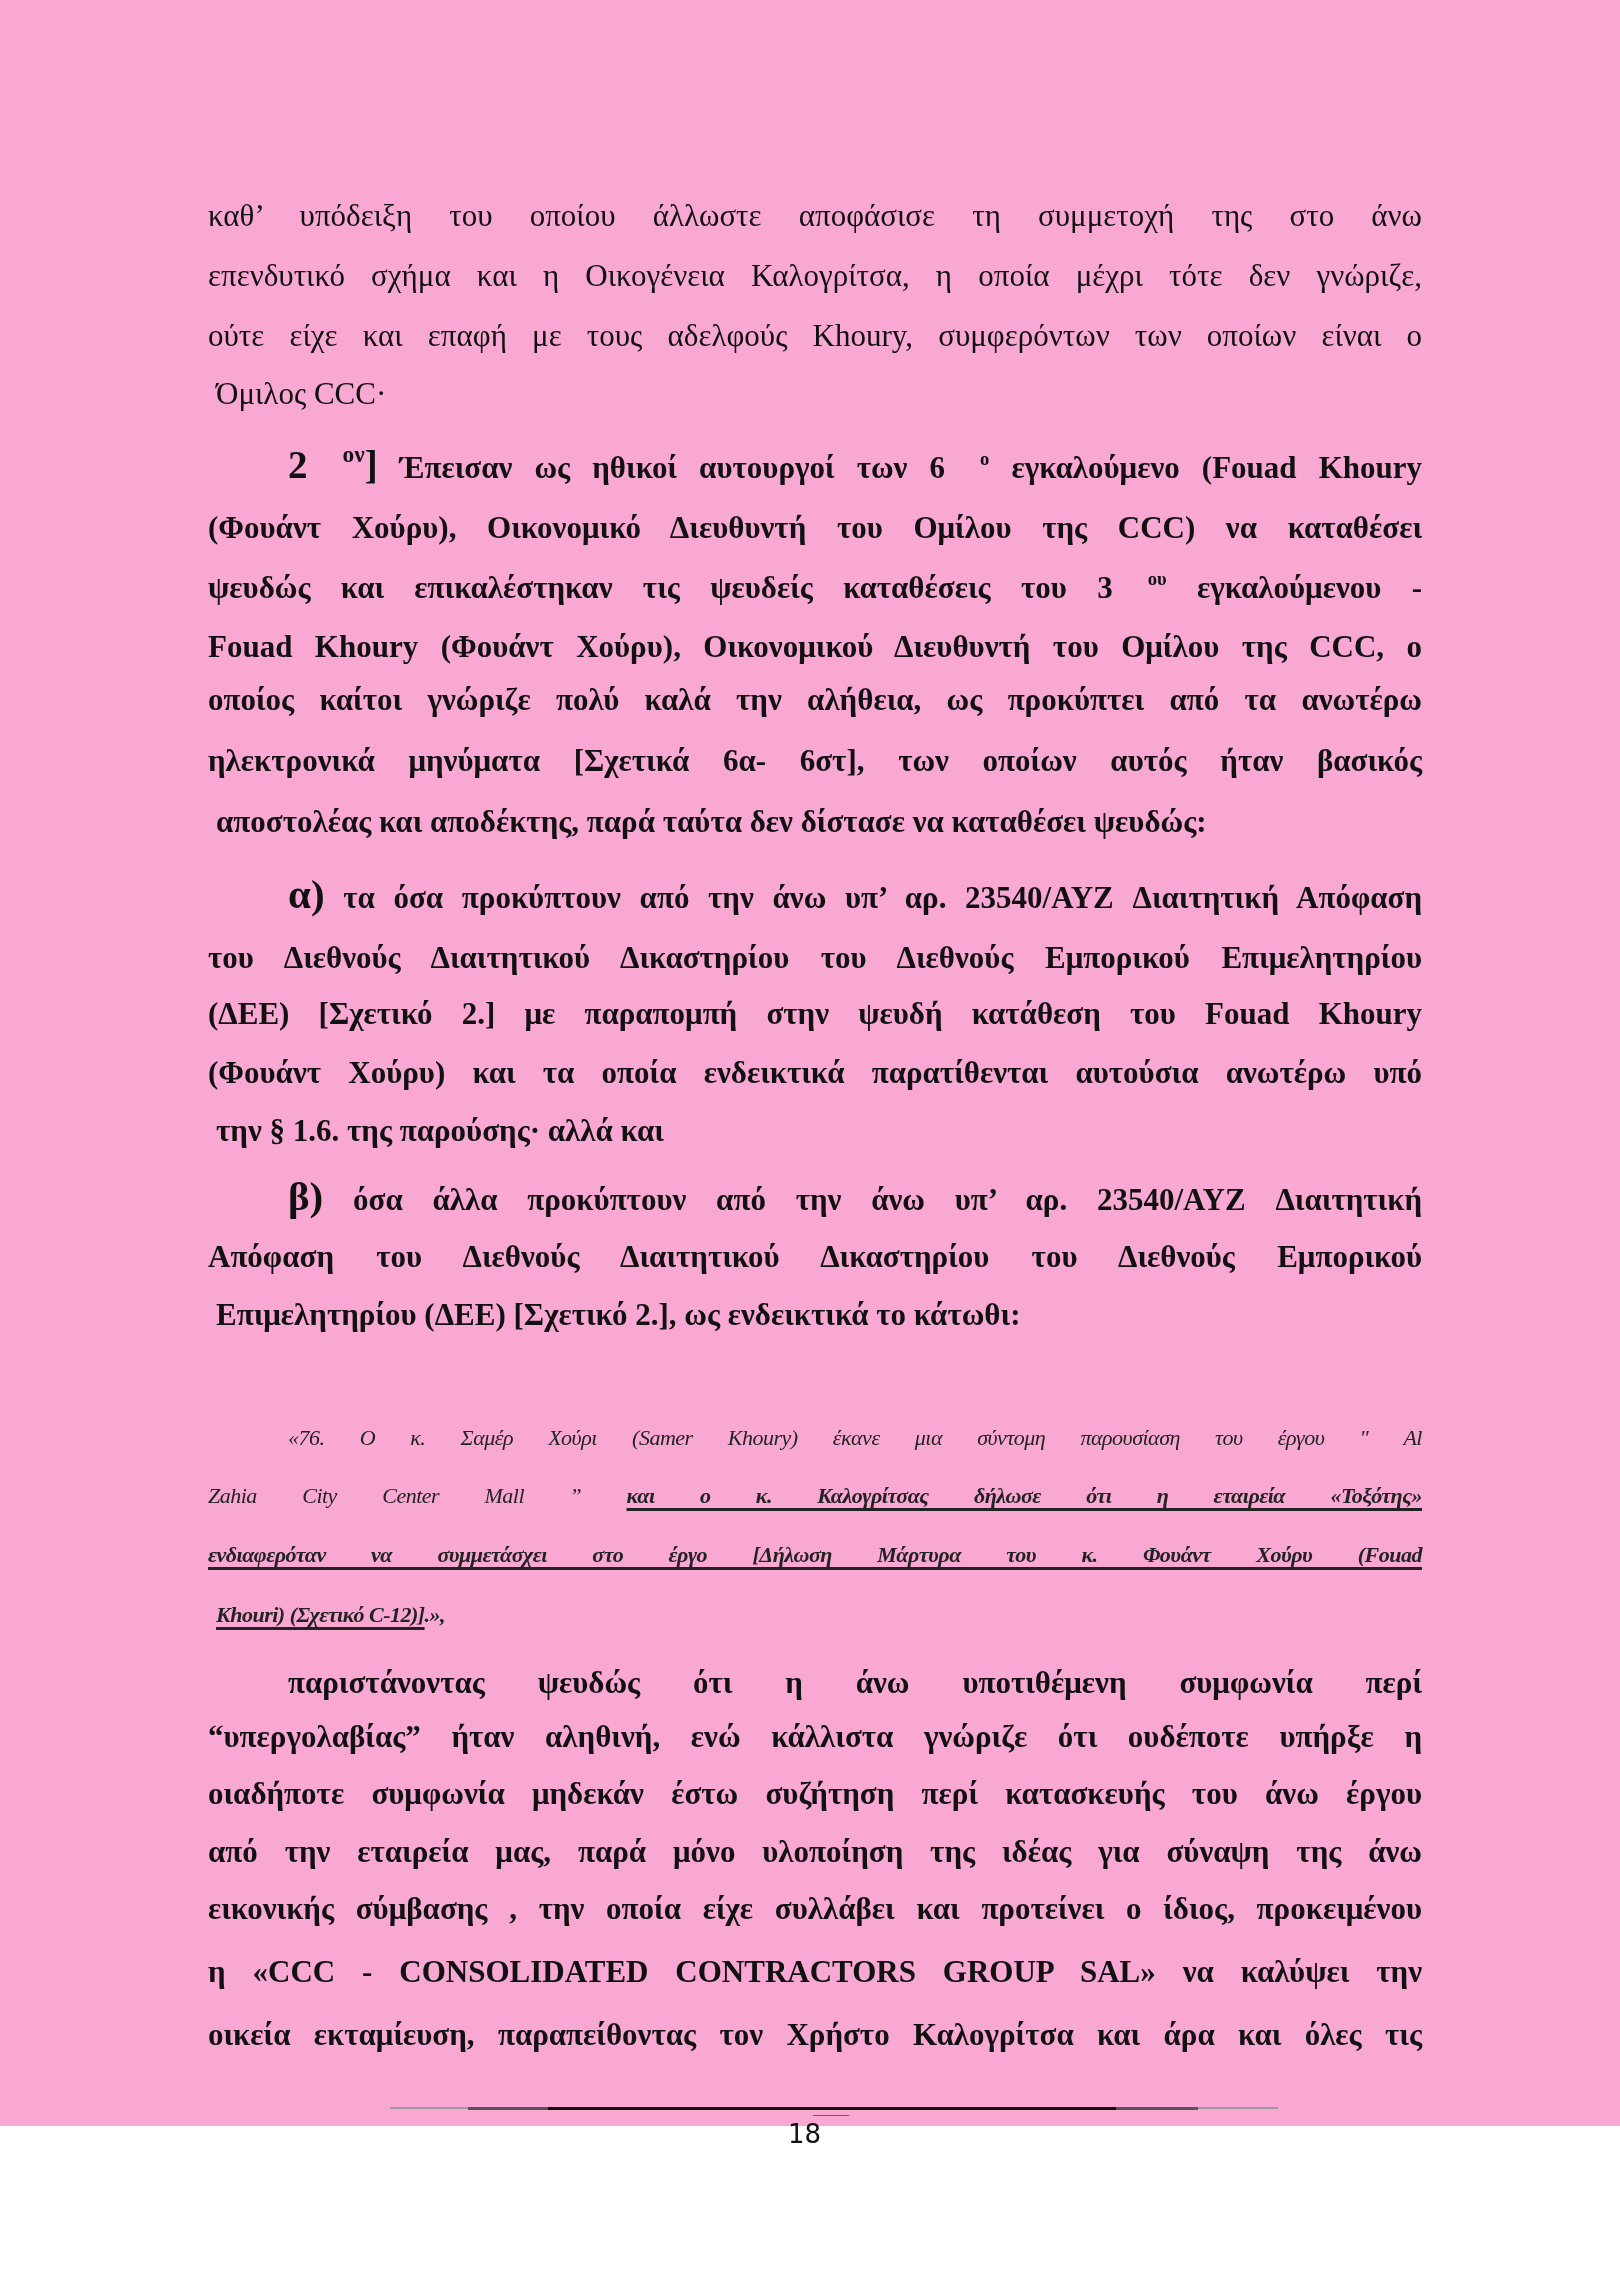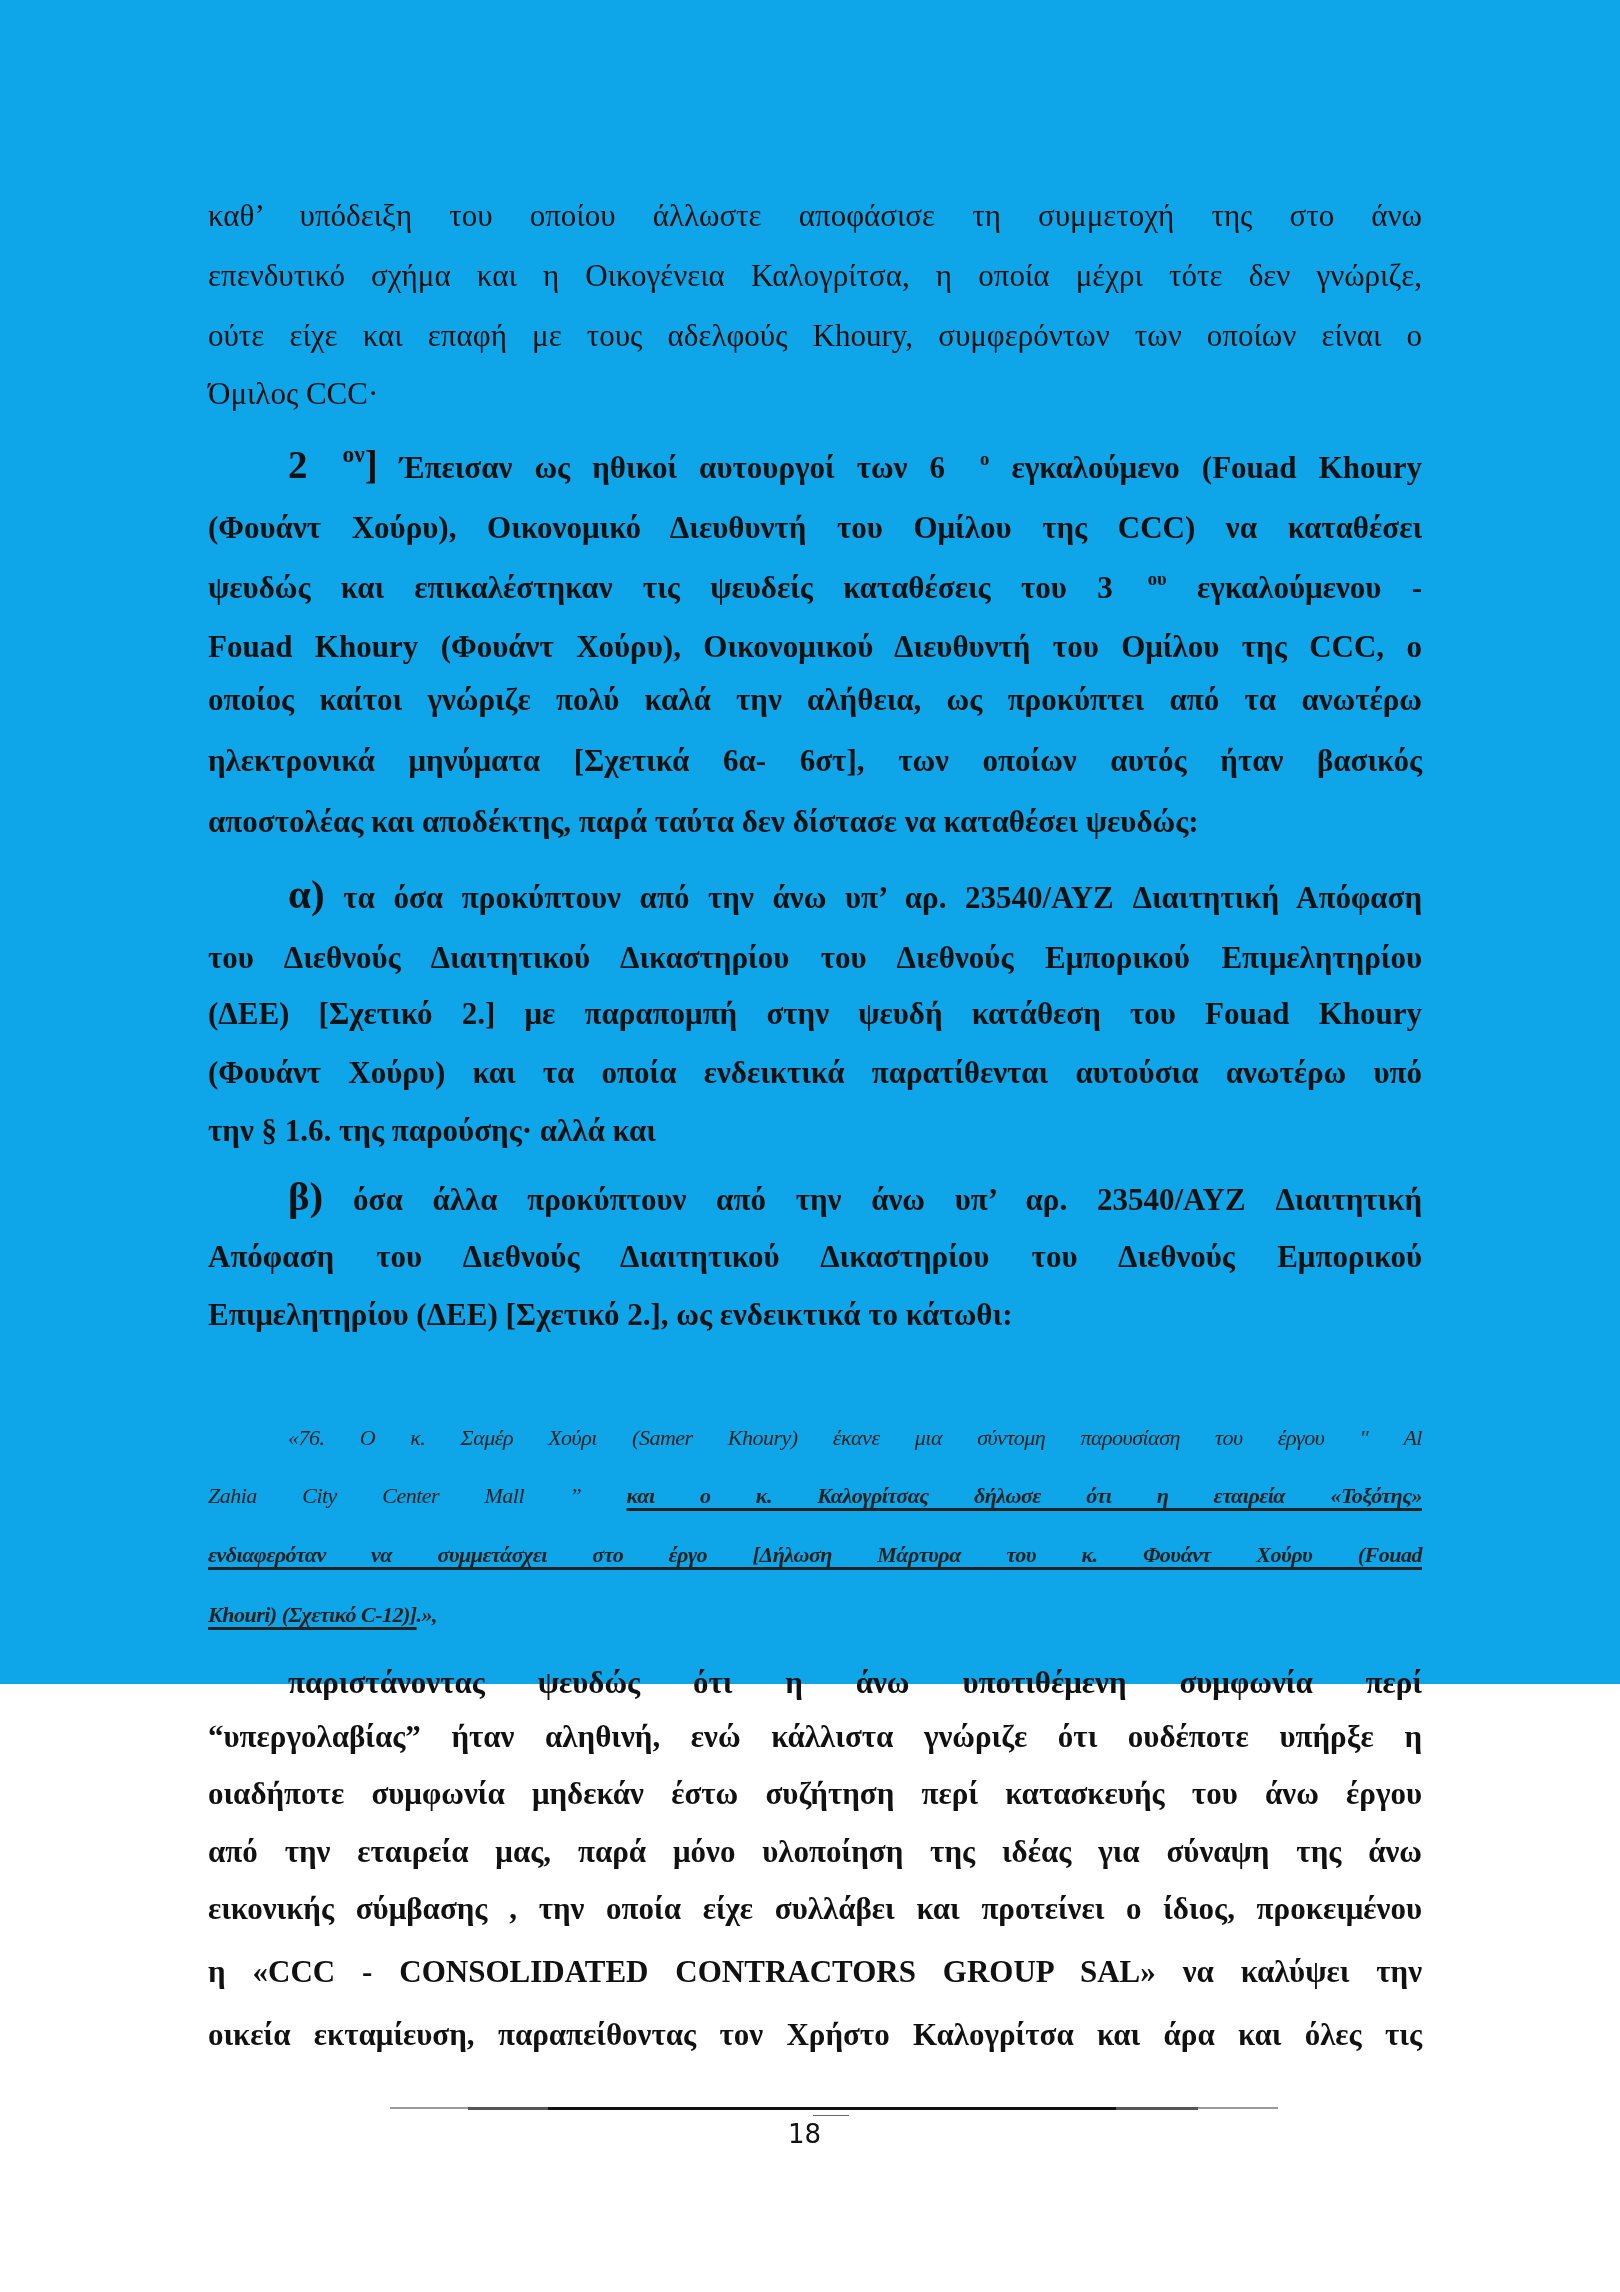--- a/index.html
+++ b/index.html
@@ -1,31 +1,31 @@
 <!DOCTYPE html>
 <html style="font-size:14.3px"><head>
 <meta charset="utf-8">
 <style>
   html, body { margin: 0; padding: 0; background: #ffffff; }
   body { width: 1620px; height: 2293px; position: relative; overflow: hidden; color: #111; }
-  .page { position: absolute; left: 0; top: 0; width: 1620px; height: 1684px; background: #0ea5e9; }
+  .page { position: absolute; left: 0; top: 0; width: 1620px; height: 2126px; background: #f9a8d4; }
   .line {
     position: absolute;
     left: 208px;
     width: 1214px;
     height: 45px;
     line-height: 45px;
     white-space: nowrap;
     text-align: justify;
     text-align-last: justify;
     font-family: "Liberation Serif", "DejaVu Serif", serif;
     font-size: 31px;
     overflow: visible;
   }
-  .line.last { text-align-last: left; }
+  .line.last { text-align-last: left; margin-left: 8px; }
   .line.indent { left: 288px; width: 1134px; }
   .bold { font-weight: bold; }
   .big { font-size: 39px; font-weight: bold; }
   .marker { font-size: 41px; font-weight: bold; }
   sup { font-size: 0.6em; vertical-align: 0.7em; line-height: 0; margin-left: 35px; }
   .quote {
     font-family: Liberation Serif, serif;
     font-style: italic;
     font-size: 22px;
     letter-spacing: -0.5px;

